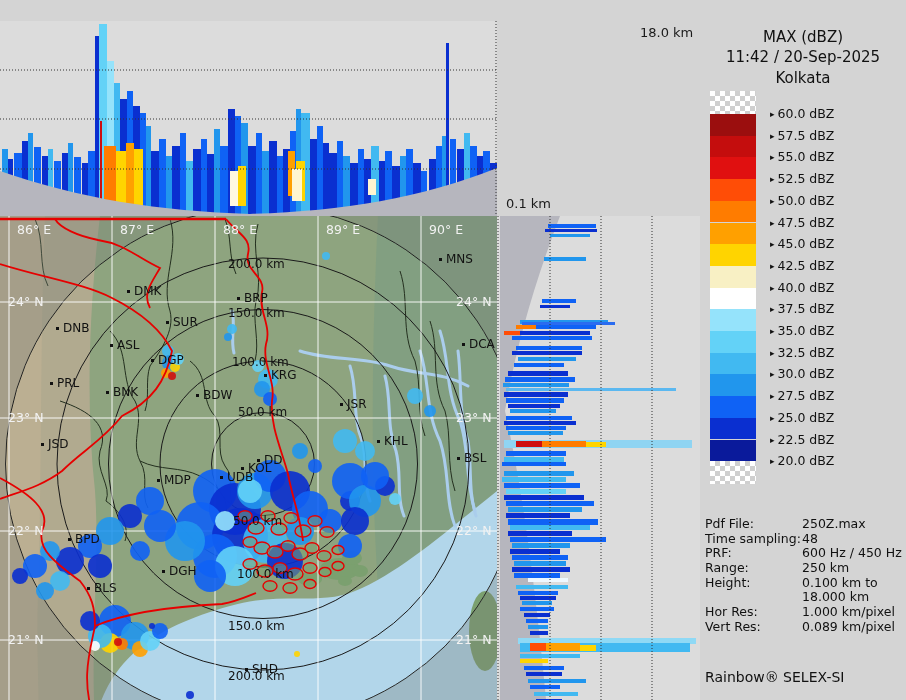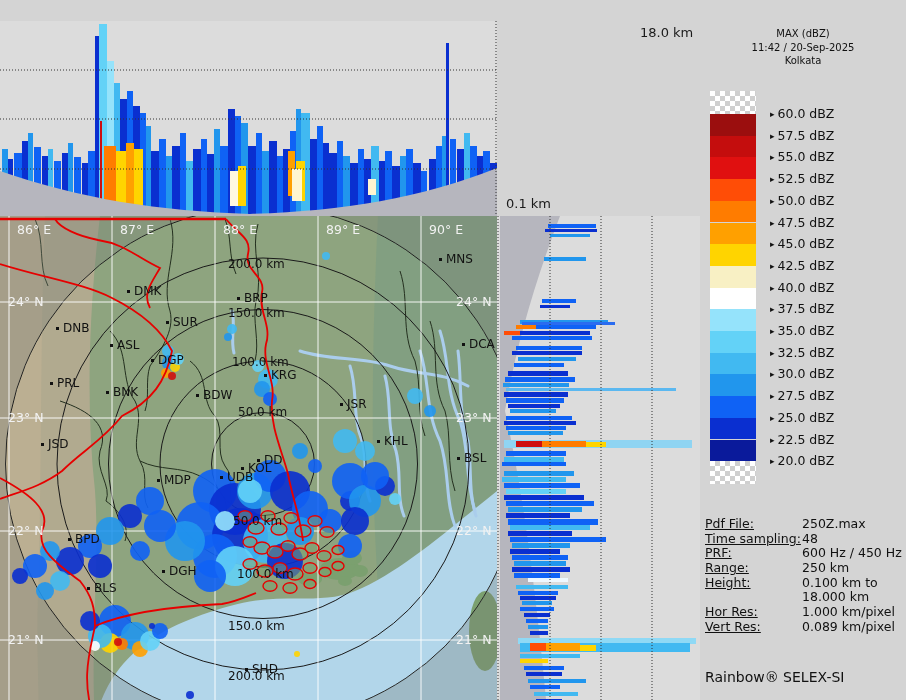--- a/index.html
+++ b/index.html
@@ -7,32 +7,32 @@
   #stage{position:relative;width:906px;height:700px;background:#d4d4d4;overflow:hidden;margin-top:21px;}
   .panel{position:absolute;}
   #top-panel{left:0;top:0;width:497px;height:195px;background:#dcdcdc;}
   #map-panel{left:0;top:195px;width:497px;height:505px;background:#8ea47f;}
   #right-panel{left:497px;top:195px;width:203px;height:505px;background:#dcdcdc;}
   #legend-panel{left:700px;top:0;width:206px;height:700px;background:#d4d4d4;}
   .axis-label{position:absolute;font-size:13px;color:#1a1a1a;}
   #label-top-height{left:640px;top:4px;}
   #label-bottom-height{left:506px;top:175px;}
   #legend-title{position:absolute;top:6px;left:0;width:206px;text-align:center;
-    font-size:10px;color:#111;line-height:1.35;}
+    font-size:15px;color:#111;line-height:1.35;}
   #colorbar{position:absolute;left:10px;top:70px;width:46px;height:394px;}
   .cbar-cell{position:absolute;left:0;width:46px;}
   .checker{background-image:
      linear-gradient(45deg,#cfcfcf 25%,transparent 25%,transparent 75%,#cfcfcf 75%),
      linear-gradient(45deg,#cfcfcf 25%,#fff 25%,#fff 75%,#cfcfcf 75%);
      background-size:10px 10px;background-position:0 0,5px 5px;background-color:#fff;}
   .cbar-tick{position:absolute;left:60px;width:140px;font-size:12.5px;color:#111;white-space:nowrap;}
   .cbar-tick .arr{font-size:9px;margin-right:3px;vertical-align:1px;color:#111;}
   #meta{position:absolute;left:5px;top:496px;width:200px;font-size:12.5px;color:#111;}
   .meta-row{display:flex;height:14.7px;line-height:14.7px;white-space:nowrap;}
-  .meta-label{width:97px;flex:none;text-decoration:underline;}
+  .meta-label{width:97px;flex:none;}
   #meta-footer{position:absolute;left:5px;top:648px;font-size:14px;color:#111;}
   svg{display:block;}
   text{font-family:"DejaVu Sans","Liberation Sans",sans-serif;}
 </style>
 </head>
 <body>
 
 <div id="stage">
 
   <div id="top-panel" class="panel">

